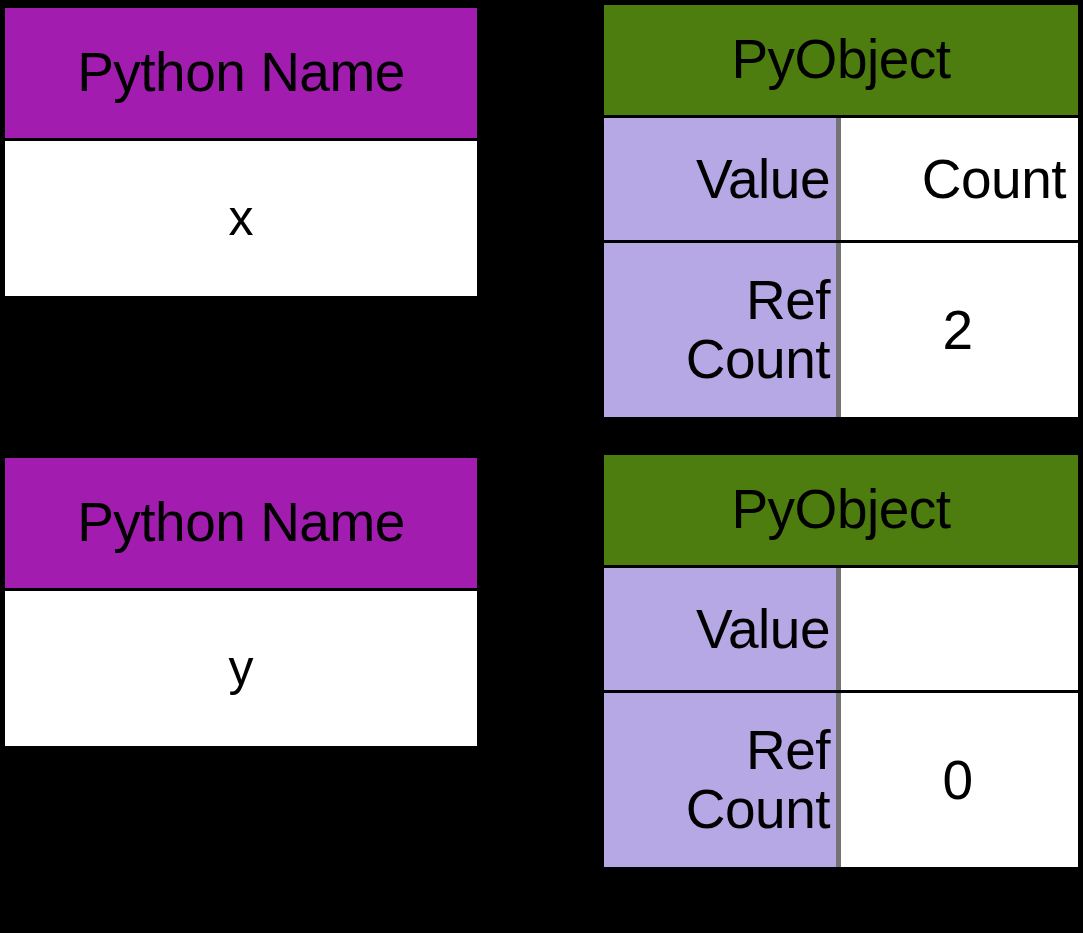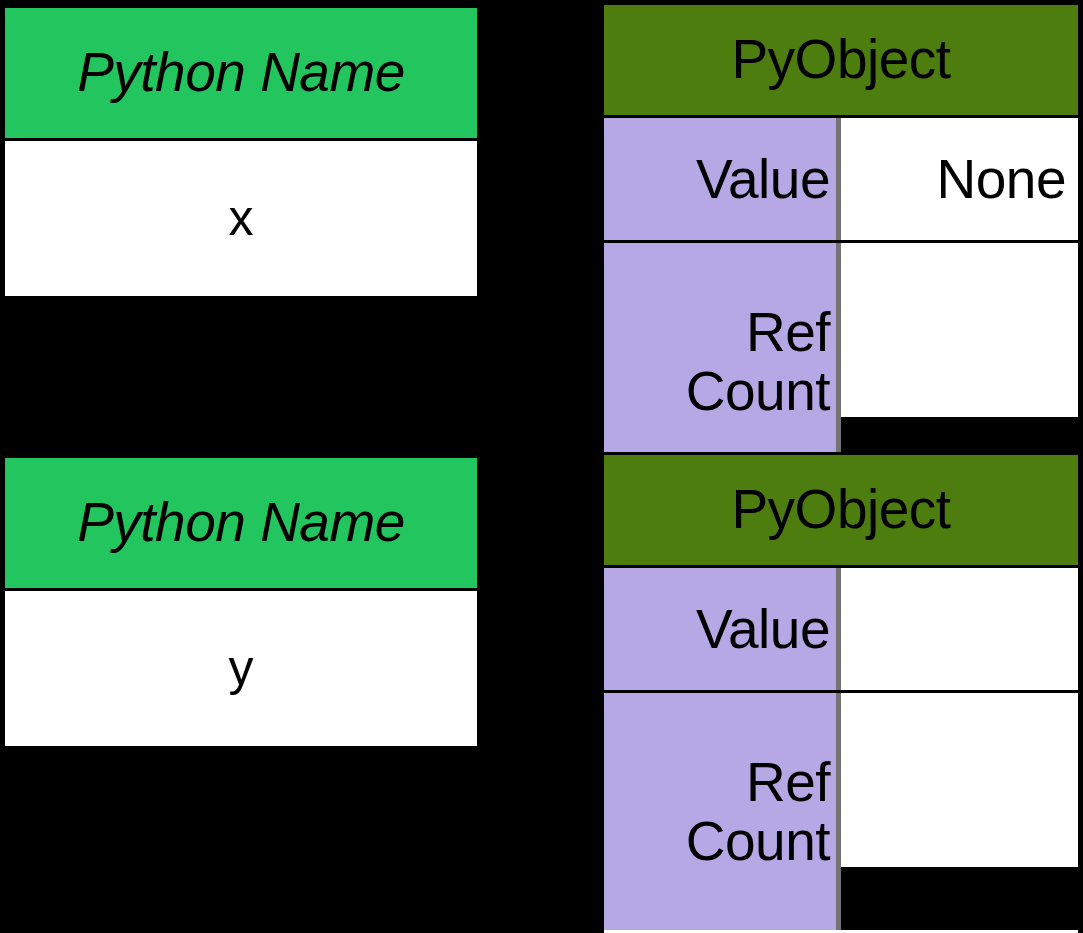--- a/index.html
+++ b/index.html
@@ -19,31 +19,30 @@
   .table-box {
     position: absolute;
     border: 3px solid #000000;
     box-sizing: border-box;
     background: #ffffff;
   }
 
   
   .name-table { width: 478px; }
   .name-table .hdr {
-    background: #22c55e;
+    background: #a21caf;
     height: 133px;
     display: flex;
     align-items: center;
     justify-content: center;
     box-sizing: border-box;
     border-bottom: 3px solid #000000;
     font-size: 55px;
     line-height: 1.05;
     letter-spacing: -0.5px;
-    font-style: italic;
   }
   .name-table .val {
     background: #ffffff;
     height: 155px;
     display: flex;
     align-items: center;
     justify-content: center;
     box-sizing: border-box;
     font-size: 50px;
     line-height: 1.05;
@@ -90,21 +89,21 @@
     display: flex;
     align-items: center;
     justify-content: center;
     text-align: right;
     padding: 0 12px 0 8px;
     font-size: 55px;
     line-height: 1.07;
     letter-spacing: -0.5px;
   }
   .obj-table .row-value  { height: 122px; }
-  .obj-table .row-refcnt { height: 177px; flex-direction: column; }
+  .obj-table .row-refcnt { height: 177px; }
 
   .obj-table .cell-val.align-right { justify-content: flex-end; }
 
   
   #name-table-x  { left: 2px;   top: 5px;   }
   #name-table-y  { left: 2px;   top: 455px; }
   #obj-table-1   { left: 601px; top: 2px;   }
   #obj-table-2   { left: 601px; top: 452px; }
 </style>
 </head>
@@ -117,21 +116,21 @@
 
 <div class="table-box name-table" id="name-table-y">
   <div class="hdr">Python Name</div>
   <div class="val">y</div>
 </div>
 
 <div class="table-box obj-table" id="obj-table-1">
   <div class="hdr">PyObject</div>
   <div class="row row-value">
     <div class="cell-key">Value</div>
-    <div class="cell-val align-right">None</div>
+    <div class="cell-val align-right">Count</div>
   </div>
   <div class="row row-refcnt">
     <div class="cell-key">Ref Count</div>
     <div class="cell-val">2</div>
   </div>
 </div>
 
 <div class="table-box obj-table" id="obj-table-2">
   <div class="hdr">PyObject</div>
   <div class="row row-value">

